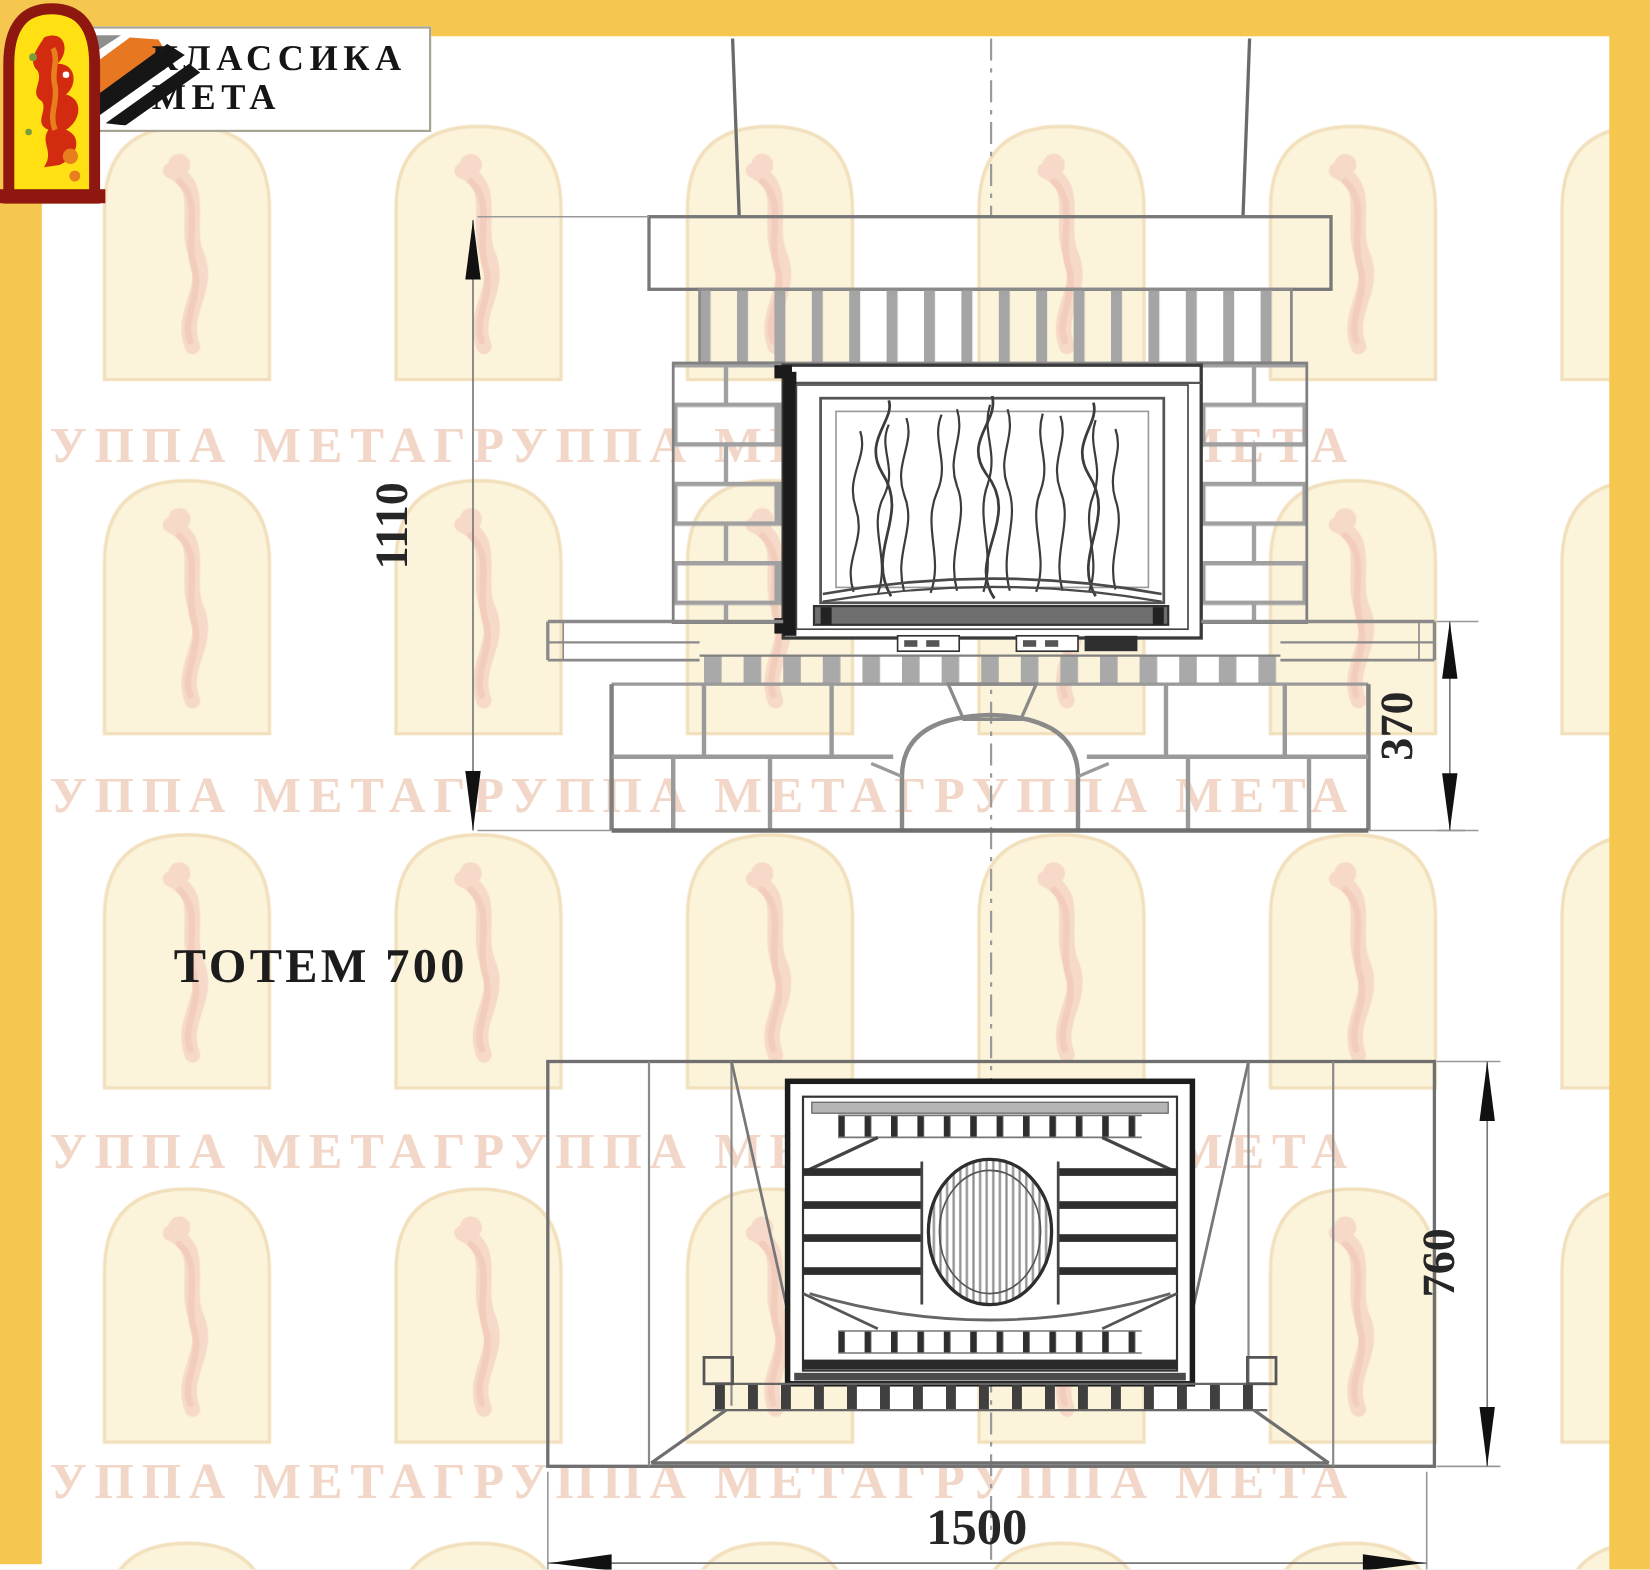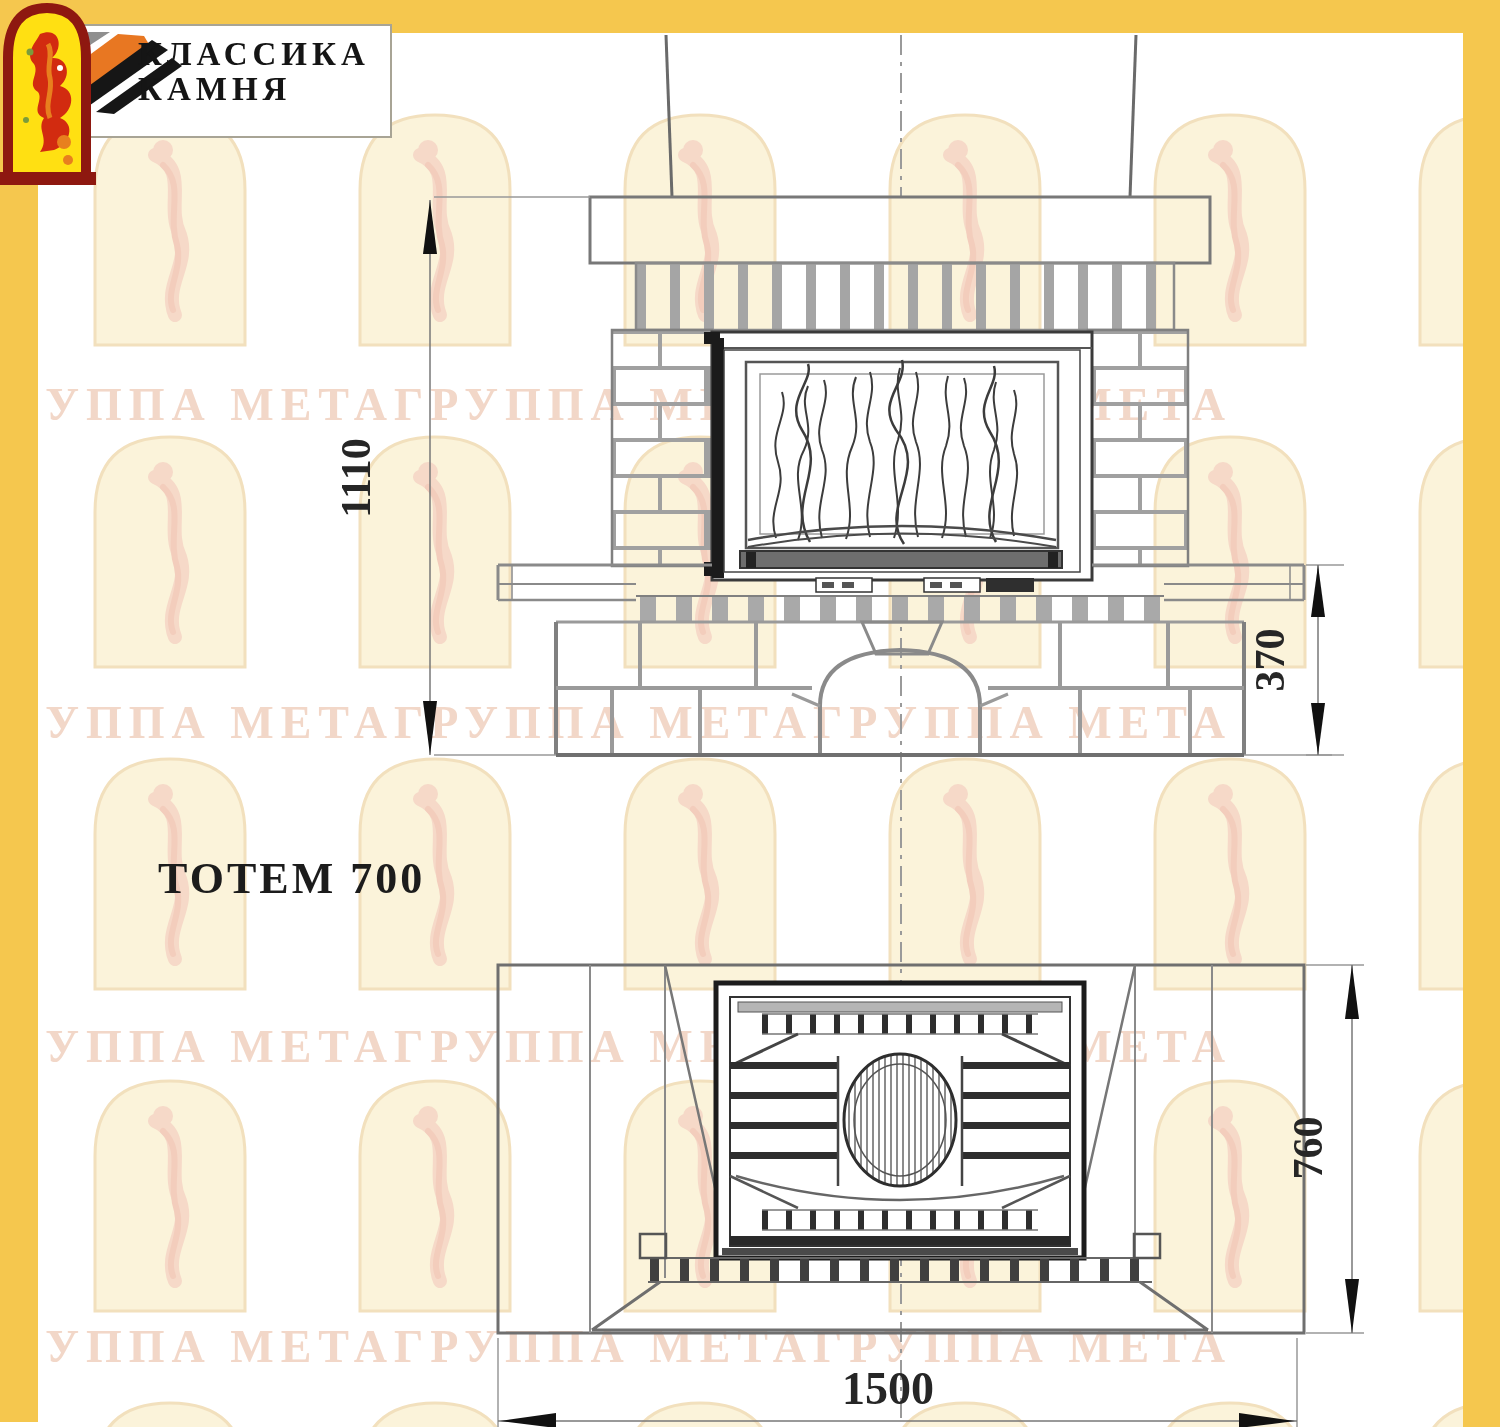--- a/index.html
+++ b/index.html
@@ -3,21 +3,21 @@
 <meta charset="utf-8">
 <style>
   html,body{margin:0;padding:0;background:#e8e8e8;}
   #page{position:relative;width:1500px;height:1427px;background:#ffffff;overflow:hidden;
         font-family:"Liberation Serif","DejaVu Serif",serif;}
   #page svg{position:absolute;left:0;top:0;}
   .border{position:absolute;background:#F5C74E;}
   #border-top{left:0;top:0;width:1500px;height:33px;}
   #border-left{left:0;top:0;width:38px;height:1422px;}
   #border-right{left:1463px;top:0;width:37px;height:1427px;}
-  #logo{position:absolute;left:18px;top:24px;width:374px;height:114px;background:#ffffff;
+  #logo{position:absolute;left:18px;top:24px;width:374px;height:96px;background:#ffffff;
         border:2px solid #a8a495;box-sizing:border-box;}
   #logo .txt{position:absolute;left:118px;color:#151515;font-weight:bold;
              letter-spacing:5px;font-size:33px;line-height:1;}
   #logo .l1{top:12px;}
   #logo .l2{top:47px;left:118px;}
   #emblem{position:absolute;left:82px;top:1242px;}
   text{fill:#262626;}
   .dim{font-weight:bold;font-size:42px;}
   .dimbig{font-weight:bold;font-size:46px;}
   .wmtext{font-weight:bold;font-size:46px;letter-spacing:7px;fill:#f2d7c8;}
@@ -242,21 +242,21 @@
   <div id="border-right" class="border"></div>
 
   <div id="logo">
     <svg width="200" height="88">
       <polygon points="16,42 68,6 90,6 32,44" fill="#8F8F8F"></polygon>
       <polygon points="30,58 98,8 124,10 130,20 66,66 40,64" fill="#E87722"></polygon>
       <polygon points="44,78 132,14 148,24 66,82" fill="#161616"></polygon>
       <polygon points="76,86 152,32 162,40 94,88" fill="#161616"></polygon>
     </svg>
     <div class="txt l1">КЛАССИКА</div>
-    <div class="txt l2">КАМНЯ</div>
+    <div class="txt l2">МЕТА</div>
   </div>
 
   <svg id="emblem" width="96" height="185">
     <path d="M8,185 L8,58 Q8,8 47,8 Q86,8 86,58 L86,185 Z" fill="#FFE012" stroke="#8E1810" stroke-width="10"></path>
     <path d="M40,34 C60,26 64,48 52,58 C68,57 72,76 60,86 C76,90 74,110 60,118
              C76,124 70,144 54,150 L40,152 C50,138 36,130 44,118 C30,112 44,100 38,92
              C26,84 40,74 34,64 C24,54 36,42 40,34 Z" fill="#D22B10"></path>
     <path d="M48,44 C54,54 46,66 50,78 C53,92 44,104 50,118" fill="none" stroke="#E87F1E" stroke-width="5"></path>
     <circle cx="64" cy="142" r="7" fill="#E87F1E"></circle>
     <circle cx="30" cy="52" r="3.5" fill="#7A9C3C"></circle>

